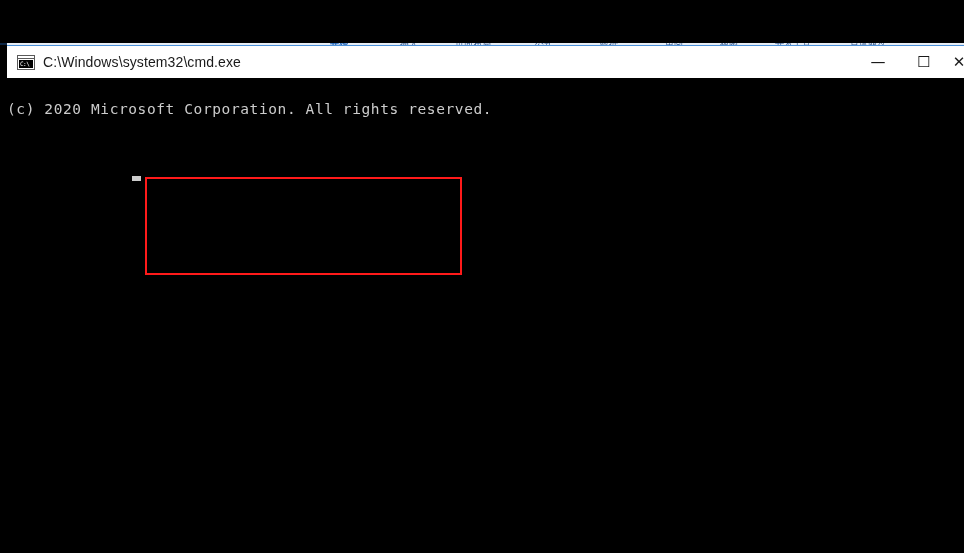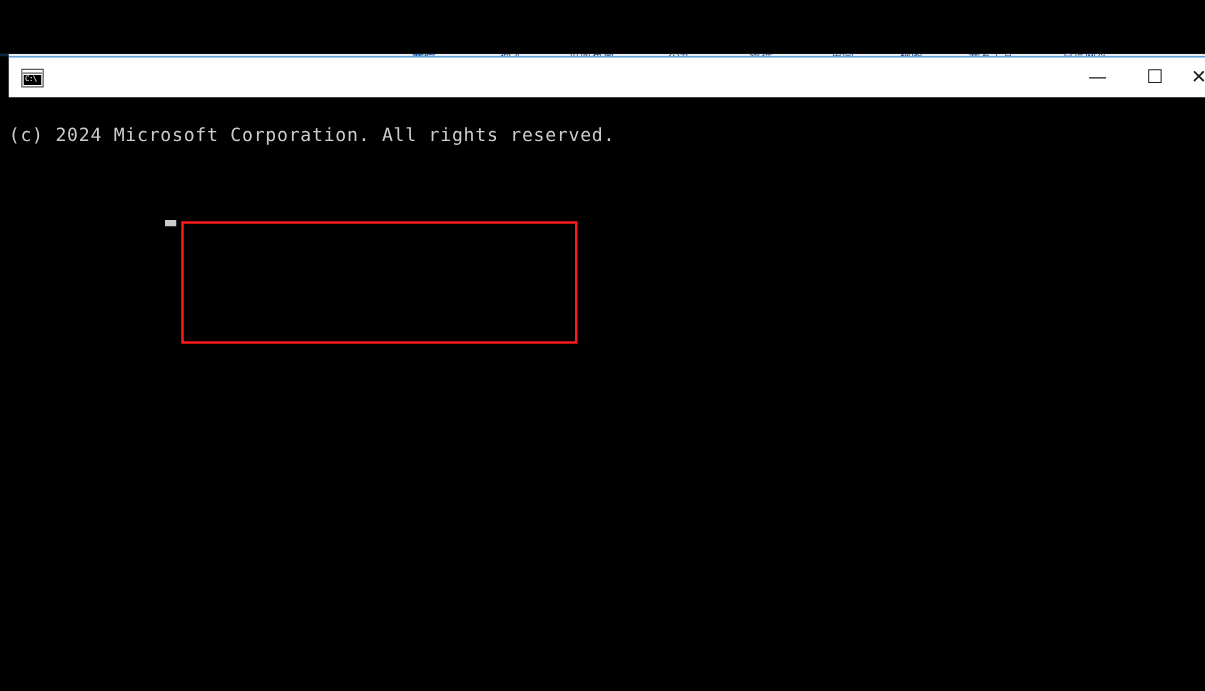--- a/index.html
+++ b/index.html
@@ -239,33 +239,34 @@
       <div class="bg-ghost" style="top: 402px;">w</div>
     </div>
 
   <div class="cmd-window">
 
     <div class="titlebar">
       <div class="title-icon">
         <div class="bar"></div>
         <div class="scr">C:\</div>
       </div>
+      <div class="title-text">C:\Windows\system32\cmd.exe</div>
 
       <div class="winbtn" id="btn-min">
         <span class="glyph">—</span>
       </div>
       <div class="winbtn" id="btn-max">
         <span class="glyph">☐</span>
       </div>
       <div class="winbtn" id="btn-close">
         <span class="glyph">✕</span>
       </div>
     </div>
 
     <div class="console">
-      <div class="cline" id="line-1">(c) 2024 Microsoft Corporation. All rights reserved.</div>
+      <div class="cline" id="line-1">(c) 2020 Microsoft Corporation. All rights reserved.</div>
       <div class="cursor"></div>
 
       <div class="annot-box"></div>
     </div>
 
   </div>
 </div>
 
 </body></html>

